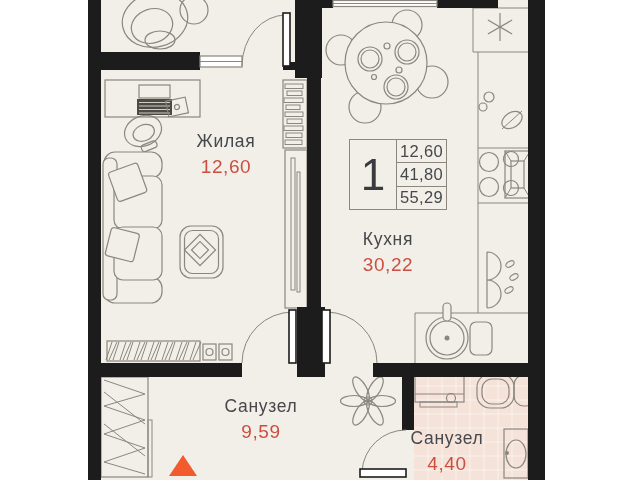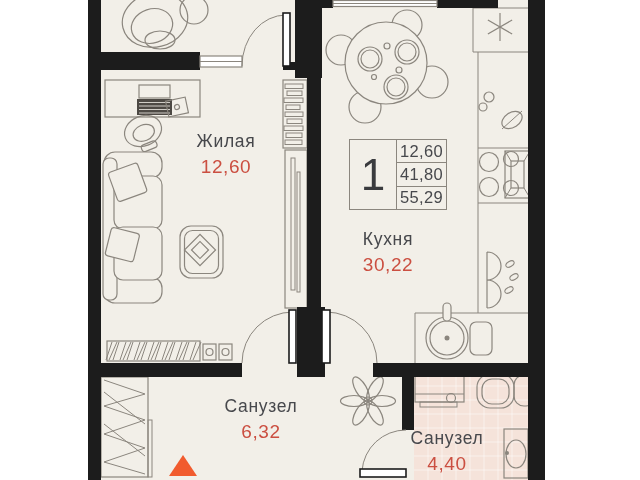--- a/index.html
+++ b/index.html
@@ -252,21 +252,21 @@
   <div class="lbl" style="left:226px;top:131px">
     <div>Жилая</div>
     <div class="area">12,60</div>
   </div>
   <div class="lbl" style="left:388px;top:229px">
     <div>Кухня</div>
     <div class="area">30,22</div>
   </div>
   <div class="lbl" style="left:261px;top:396px">
     <div>Санузел</div>
-    <div class="area">6,32</div>
+    <div class="area">9,59</div>
   </div>
   <div class="lbl" style="left:447px;top:428px">
     <div>Санузел</div>
     <div class="area">4,40</div>
   </div>
 
   <div class="legend">
     <div class="legend-num">1</div>
     <div class="legend-col">
       <div class="legend-cell">12,60</div>

